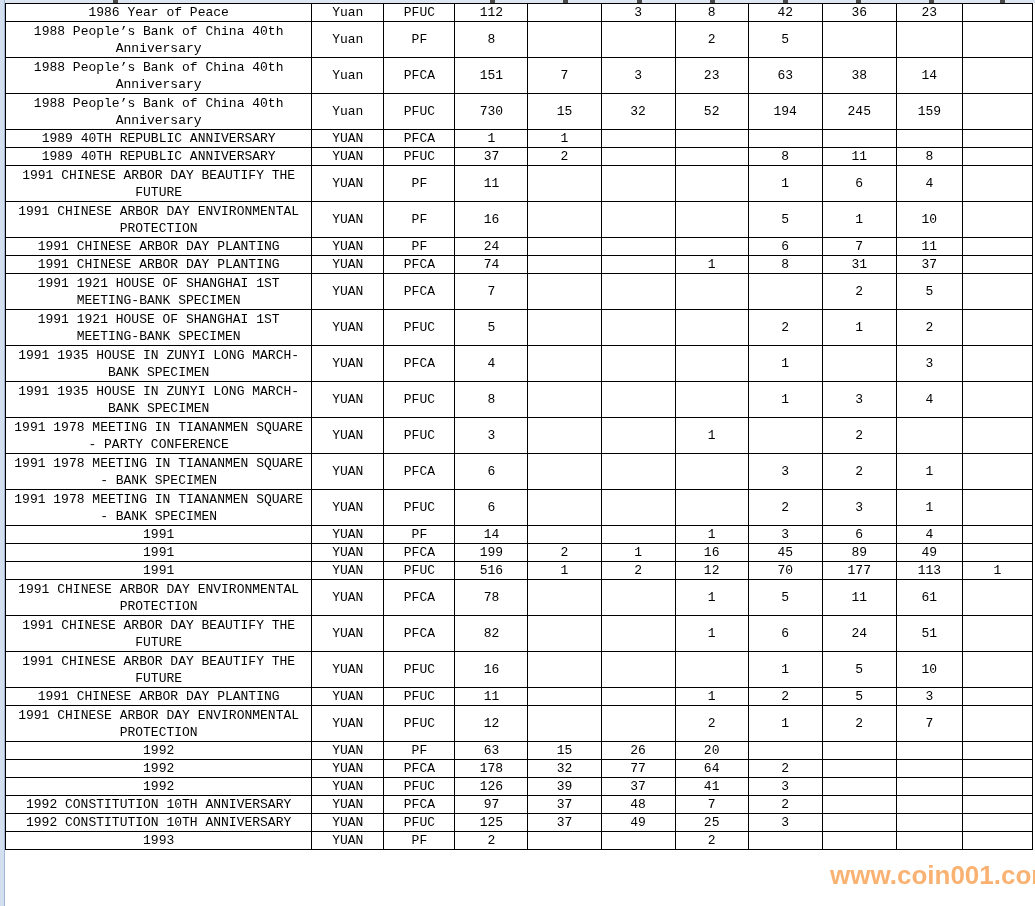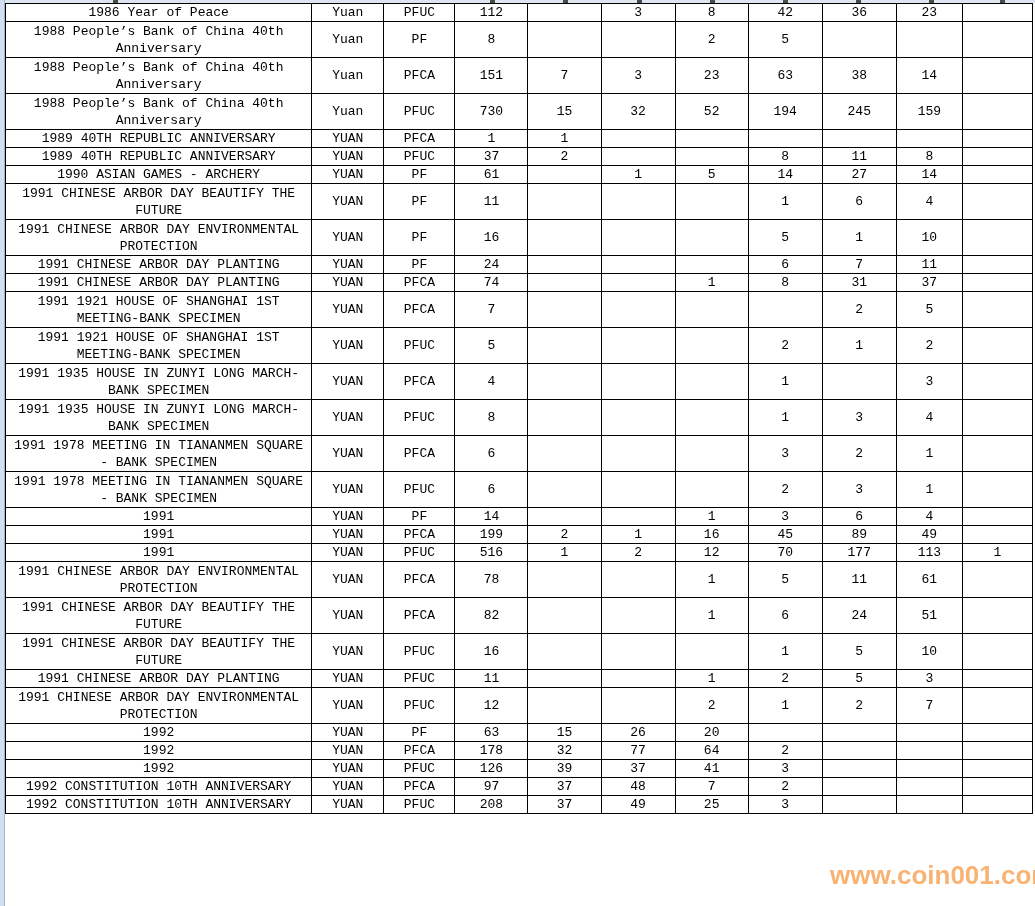--- a/index.html
+++ b/index.html
@@ -177,33 +177,20 @@
           <td>PFUC</td>
           <td>37</td>
           <td>2</td>
           <td></td>
           <td></td>
           <td>8</td>
           <td>11</td>
           <td>8</td>
           <td></td>
         </tr>
-        <tr style="height: 18px;">
-          <td>1990 ASIAN GAMES - ARCHERY</td>
-          <td>YUAN</td>
-          <td>PF</td>
-          <td>61</td>
-          <td></td>
-          <td>1</td>
-          <td>5</td>
-          <td>14</td>
-          <td>27</td>
-          <td>14</td>
-          <td></td>
-        </tr>
         <tr style="height: 36px;">
           <td>1991 CHINESE ARBOR DAY BEAUTIFY THE FUTURE</td>
           <td>YUAN</td>
           <td>PF</td>
           <td>11</td>
           <td></td>
           <td></td>
           <td></td>
           <td>1</td>
           <td>6</td>
@@ -292,20 +279,33 @@
           <td>1991 1935 HOUSE IN ZUNYI LONG MARCH-BANK SPECIMEN</td>
           <td>YUAN</td>
           <td>PFUC</td>
           <td>8</td>
           <td></td>
           <td></td>
           <td></td>
           <td>1</td>
           <td>3</td>
           <td>4</td>
+          <td></td>
+        </tr>
+        <tr style="height: 36px;">
+          <td>1991 1978 MEETING IN TIANANMEN SQUARE - PARTY CONFERENCE</td>
+          <td>YUAN</td>
+          <td>PFUC</td>
+          <td>3</td>
+          <td></td>
+          <td></td>
+          <td>1</td>
+          <td></td>
+          <td>2</td>
+          <td></td>
           <td></td>
         </tr>
         <tr style="height: 36px;">
           <td>1991 1978 MEETING IN TIANANMEN SQUARE - BANK SPECIMEN</td>
           <td>YUAN</td>
           <td>PFCA</td>
           <td>6</td>
           <td></td>
           <td></td>
           <td></td>
@@ -480,27 +480,40 @@
           <td>7</td>
           <td>2</td>
           <td></td>
           <td></td>
           <td></td>
         </tr>
         <tr style="height: 18px;">
           <td>1992 CONSTITUTION 10TH ANNIVERSARY</td>
           <td>YUAN</td>
           <td>PFUC</td>
-          <td>208</td>
+          <td>125</td>
           <td>37</td>
           <td>49</td>
           <td>25</td>
           <td>3</td>
           <td></td>
           <td></td>
           <td></td>
         </tr>
+        <tr style="height: 18px;">
+          <td>1993</td>
+          <td>YUAN</td>
+          <td>PF</td>
+          <td>2</td>
+          <td></td>
+          <td></td>
+          <td>2</td>
+          <td></td>
+          <td></td>
+          <td></td>
+          <td></td>
+        </tr>
       </tbody>
   </table>
 
   <div class="watermark" style="color: rgb(248, 162, 84);">www.coin001.com</div>
 
 </div>
 
 </body></html>

